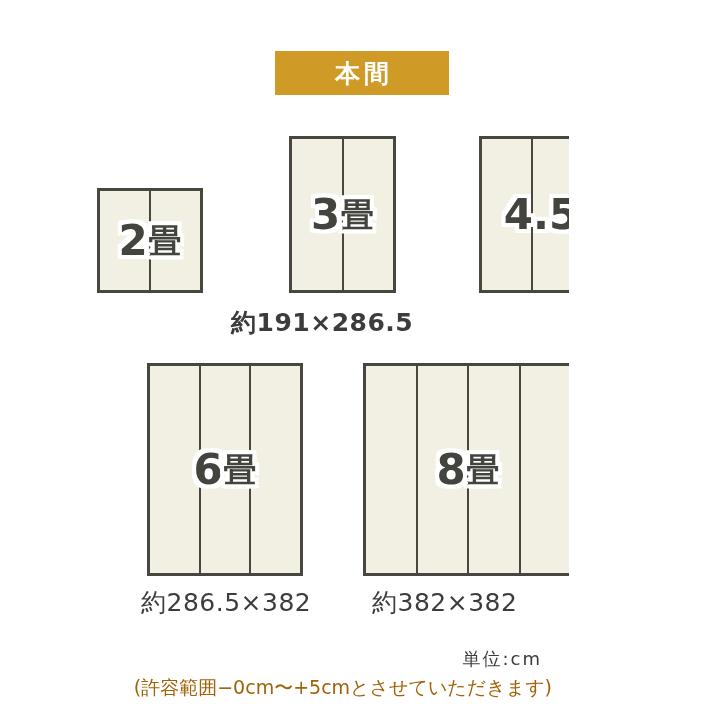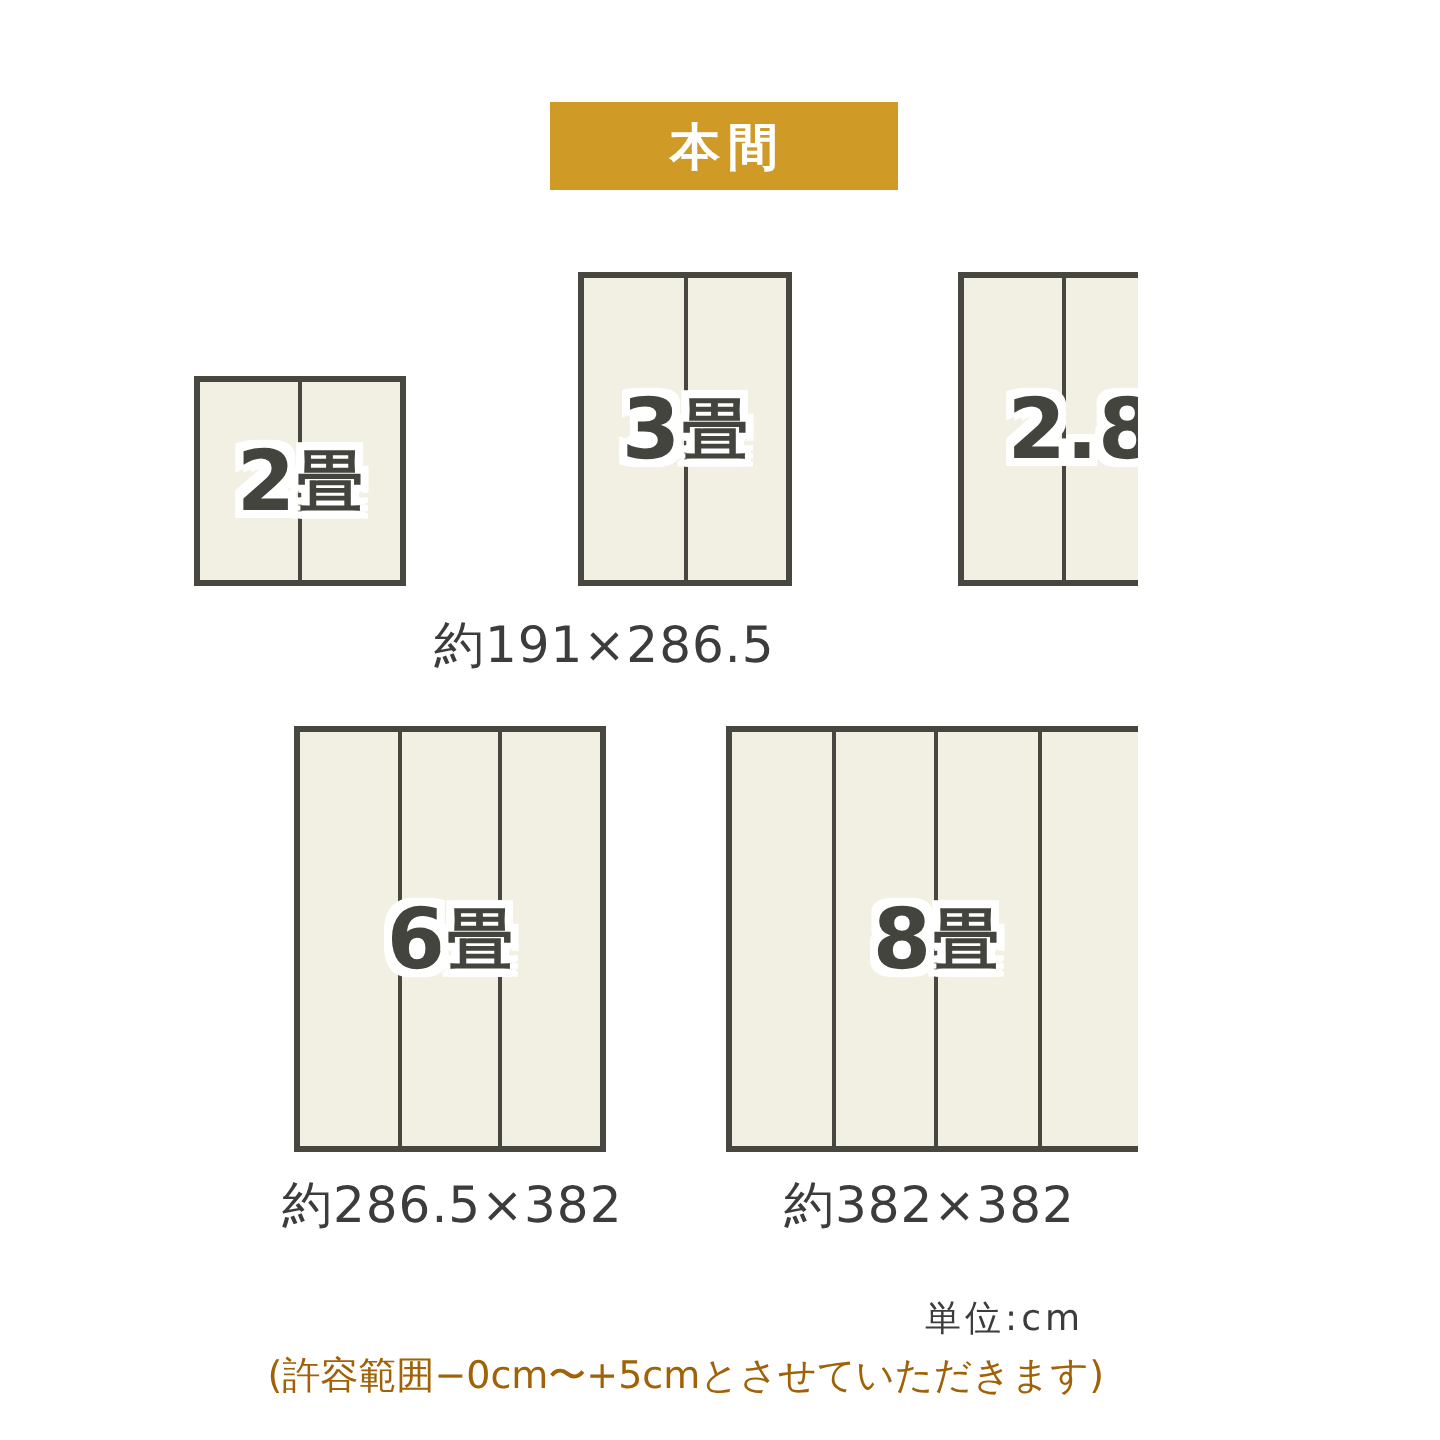--- a/index.html
+++ b/index.html
@@ -70,24 +70,24 @@
   
   .dim {
     position: absolute;
     color: #3c3c3c;
     font-size: 25px;
     font-weight: 500;
     white-space: nowrap;
     letter-spacing: 0.5px;
   }
   .dim-2  { left:  81px; top: 306px; }
-  .dim-3  { left: 217px; top: 306px; }
+  .dim-3  { left: 231px; top: 306px; font-weight: bold; }
   .dim-45 { left: 412px; top: 306px; }
   .dim-6  { left: 129px; top: 586px; margin-left: 12px; }
-  .dim-8  { left: 392px; top: 586px; }
+  .dim-8  { left: 372px; top: 586px; }
 
   
   .unit-note {
     position: absolute;
     right: 27px; top: 647px;
     color: #3c3c3c;
     font-size: 18px;
     font-weight: 500;
     letter-spacing: 2px;
     white-space: nowrap;
@@ -132,21 +132,21 @@
   </div>
   <div class="dim dim-3">約191×286.5</div>
 
   <div class="mat mat-45">
     <div class="panels">
       <div class="panel"></div>
       <div class="panel"></div>
       <div class="panel"></div>
     </div>
     <div class="mat-label">
-      <span class="num">2.8</span>
+      <span class="num">4.5</span>
         <span class="jo">畳</span>
     </div>
   </div>
 
   <div class="mat mat-6">
     <div class="panels">
       <div class="panel"></div>
       <div class="panel"></div>
       <div class="panel"></div>
     </div>

